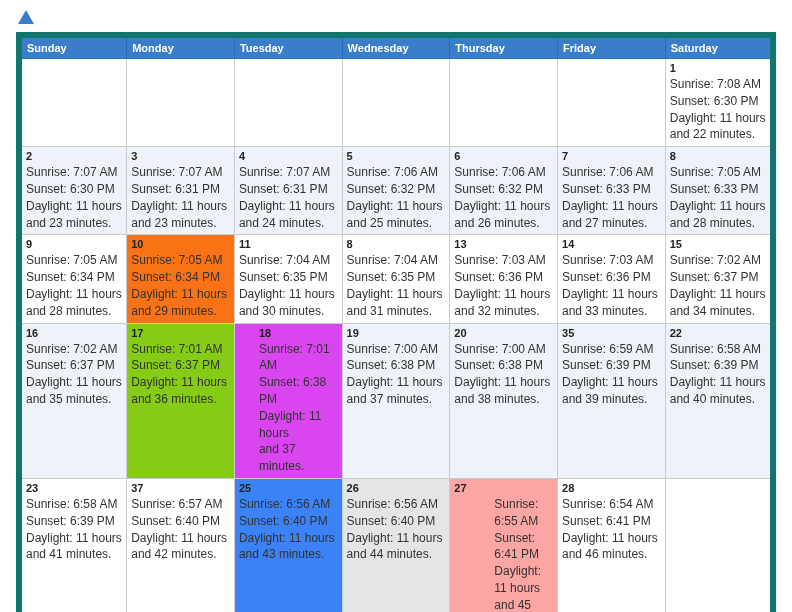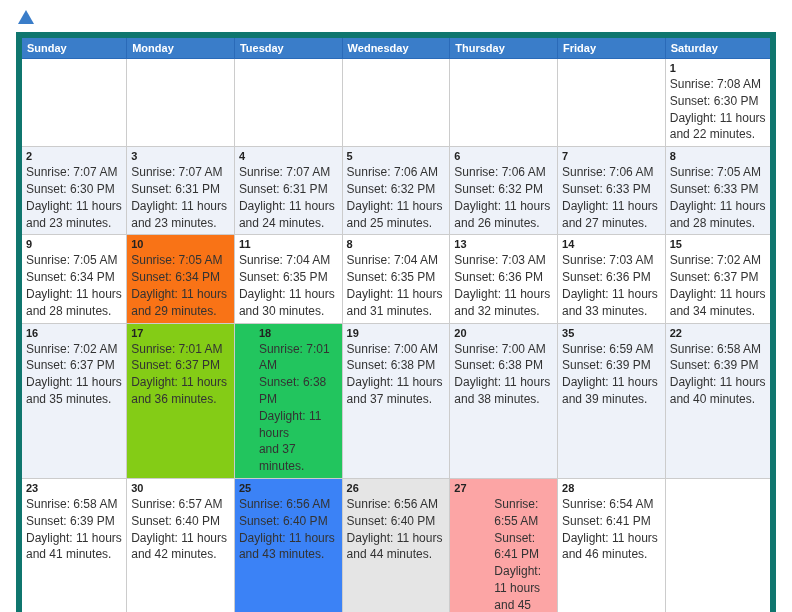--- a/index.html
+++ b/index.html
@@ -265,21 +265,21 @@
 Daylight: 11 hours
 and 35 minutes.</div>
           </td>
           <td style="background: #84cc16;">
             <span class="day-num">17</span>
             <div class="day-info" style="white-space: pre-line;">Sunrise: 7:01 AM
 Sunset: 6:37 PM
 Daylight: 11 hours
 and 36 minutes.</div>
           </td>
-          <td style="background: #22c55e; padding-left: 24px;">
+          <td style="background: #d946ef; padding-left: 24px;">
             <span class="day-num">18</span>
             <div class="day-info" style="white-space: pre-line;">Sunrise: 7:01 AM
 Sunset: 6:38 PM
 Daylight: 11 hours
 and 37 minutes.</div>
           </td>
           <td style="background: rgb(238, 242, 249);">
             <span class="day-num">19</span>
             <div class="day-info" style="white-space: pre-line;">Sunrise: 7:00 AM
 Sunset: 6:38 PM
@@ -310,21 +310,21 @@
         </tr>
         <tr>
           <td style="background: rgb(255, 255, 255);">
             <span class="day-num">23</span>
             <div class="day-info" style="white-space: pre-line;">Sunrise: 6:58 AM
 Sunset: 6:39 PM
 Daylight: 11 hours
 and 41 minutes.</div>
           </td>
           <td style="background: rgb(255, 255, 255);">
-            <span class="day-num">30</span>
+            <span class="day-num">37</span>
             <div class="day-info" style="white-space: pre-line;">Sunrise: 6:57 AM
 Sunset: 6:40 PM
 Daylight: 11 hours
 and 42 minutes.</div>
           </td>
           <td style="background: #3b82f6;">
             <span class="day-num">25</span>
             <div class="day-info" style="white-space: pre-line;">Sunrise: 6:56 AM
 Sunset: 6:40 PM
 Daylight: 11 hours

